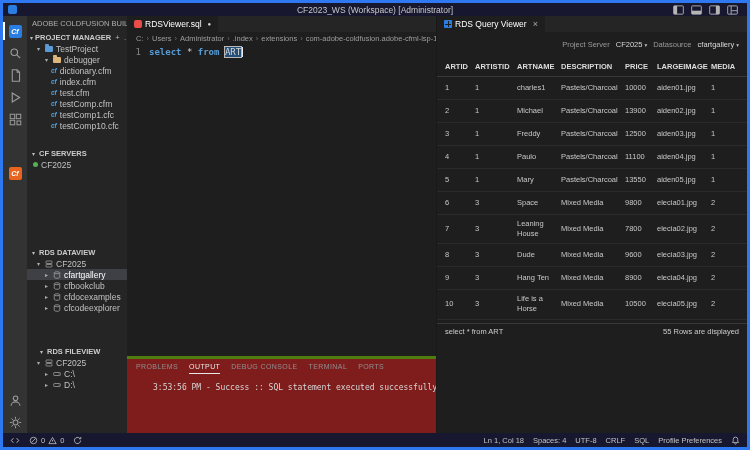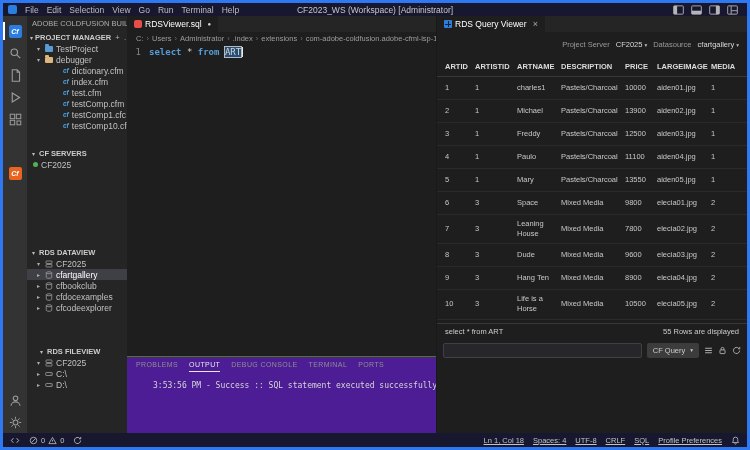--- a/index.html
+++ b/index.html
@@ -34,21 +34,21 @@
   .sidebar { width:100px; background:#252526; color:#bdbdbd; font-size:8.5px; flex:0 0 auto; overflow:hidden; display:flex; flex-direction:column; }
   .side-header { height:15px; display:flex; align-items:center; padding:0 5px; color:#adadad; font-size:7.5px; white-space:nowrap; overflow:hidden; flex:0 0 auto; }
   .side-header .grow { flex:1; }
   .sec-header { height:12px; display:flex; align-items:center; gap:2px; font-size:7.5px; font-weight:bold; color:#cccccc; padding-left:3px; white-space:nowrap; flex:0 0 auto;}
   .sec-header .chev { font-size:6px; color:#bbb; width:7px; text-align:center;}
   .sec-header .grow { flex:1; }
   .sec-actions { display:flex; gap:4px; padding-right:4px; color:#bbb; font-weight:normal; }
   .tree-item { height:11px; display:flex; align-items:center; gap:3px; white-space:nowrap; overflow:hidden; color:#c2c2c2; flex:0 0 auto;}
   .tree-item .chev { width:7px; text-align:center; font-size:6px; color:#aaa; flex:0 0 auto; }
   .tree-item.selected { background:#3f3f46; color:#ffffff; }
-  .ind1 { padding-left:8px; } .ind2 { padding-left:8px; } .ind3 { padding-left:36px; }
+  .ind1 { padding-left:8px; } .ind2 { padding-left:16px; } .ind3 { padding-left:24px; }
   .cf-file-icon { color:#4fa3e3; font-size:6.5px; font-weight:bold; font-style:italic; flex:0 0 auto; }
   .folder-icon { width:8px; height:6px; border-radius:1px; position:relative; flex:0 0 auto; margin-top:1px;}
   .folder-icon::before { content:""; position:absolute; top:-2px; left:0; width:4px; height:2px; border-radius:1px 1px 0 0; background:inherit; }
   .folder-blue { background:#5a9bd5; }
   .folder-yellow { background:var(--folder-yellow,#dcb67a); }
   .dot-green { width:5px; height:5px; border-radius:50%; background:var(--server-green,#54b054); flex:0 0 auto; margin-left:6px;}
   .mini-icon { color:#9d9d9d; flex:0 0 auto; }
 
   
   .editor-col { flex:1; min-width:0; display:flex; flex-direction:column; background:#1e1e1e; }
@@ -67,21 +67,21 @@
   .breadcrumb .sep { color:#6e6e6e; }
 
   .code-area { flex:1; display:flex; font-family:"DejaVu Sans Mono","Liberation Mono",monospace; font-size:9px; padding-top:2px; overflow:hidden; }
   .gutter { width:22px; text-align:right; padding-right:8px; color:#858585; flex:0 0 auto; }
   .code-line { color:#d4d4d4; white-space:pre; }
   .kw { color:var(--keyword-blue,#569cd6);font-weight:bold; }
   .tbl-sel { outline:1px solid #b9b9b9; background:#264f78; }
   .caret { display:inline-block; width:1px; height:10px; background:#e8e8e8; vertical-align:text-bottom; margin-left:1px; }
 
   
-  .panel { height:77px; border-top:1px solid #4d7c0f; display:flex; flex-direction:column; flex:0 0 auto; background:#4c1d95; }
+  .panel { height:77px; border-top:3px solid #4d7c0f; display:flex; flex-direction:column; flex:0 0 auto; background:#7f1d1d; }
   .panel-tabs { height:15px; display:flex; align-items:stretch; gap:11px; padding-left:9px; font-size:7px; letter-spacing:0.4px; color:#8f8f8f; flex:0 0 auto; }
   .panel-tab { display:flex; align-items:center; border-bottom:1px solid transparent; white-space:nowrap; }
   .panel-tab.active { color:#e7e7e7; border-bottom-color:#e7e7e7; }
   .panel-output { font-family:"DejaVu Sans Mono","Liberation Mono",monospace; font-size:8px; color:#d6d6d6; padding:9px 0 0 26px; white-space:nowrap; }
 
   
   .qv { width:311px; flex:0 0 auto; display:flex; flex-direction:column; background:#1e1e1e; border-left:1px solid #191919; min-height:0;}
   .qv-toolbar { height:25px; display:flex; align-items:center; justify-content:flex-end; gap:6px; padding-right:8px; font-size:7.5px; color:#9a9a9a; flex:0 0 auto; white-space:nowrap; }
   .qv-toolbar .val { color:#d8d8d8; display:flex; align-items:center; gap:2px; }
   .qv-toolbar .dd { font-size:5.5px; color:#bbb; }
@@ -102,31 +102,20 @@
   .sb-group { display:flex; align-items:center; gap:3px; }
   .sb-right { margin-left:auto; display:flex; gap:9px; align-items:center; }
 </style>
 </head>
 <body>
 
 <div class="frame">
 
   <div class="titlebar">
     <span class="app-icon"></span>
-    <div class="menubar">
-
-    <span>File</span>
-        <span>Edit</span>
-        <span>Selection</span>
-        <span>View</span>
-        <span>Go</span>
-        <span>Run</span>
-        <span>Terminal</span>
-        <span>Help</span>
-      </div>
     <span class="win-title">CF2023_WS (Workspace) [Administrator]</span>
     <div class="tb-icons">
       <span>
           <svg width="11" height="10" viewBox="0 0 16 14">
             <rect x="1" y="1" width="14" height="12" rx="1" fill="none" stroke="currentColor" stroke-width="1.3"></rect>
             <rect x="1" y="1" width="5" height="12" fill="currentColor"></rect>
           </svg>
         </span>
       <span>
           <svg width="11" height="10" viewBox="0 0 16 14">
@@ -552,44 +541,20 @@
           </div>
 
           <div class="qv-row">
 
             <div></div>
           </div>
         </div>
       <div class="qv-footer">
         <span>select * from ART</span>
         <span>55 Rows are displayed</span>
-      </div>
-      <div class="qv-querybar">
-        <input class="qv-input" value="" style="">
-        <div class="qv-select">
-          <span>CF Query</span>
-          <span class="dd">▾</span>
-        </div>
-        <span class="qv-iconbtn">
-            <svg width="9" height="9" viewBox="0 0 16 16">
-              <path d="M2 4h12M2 8h12M2 12h12" stroke="currentColor" stroke-width="1.6"></path>
-            </svg>
-          </span>
-        <span class="qv-iconbtn">
-            <svg width="9" height="9" viewBox="0 0 16 16">
-              <rect x="3.5" y="7" width="9" height="6.5" rx="1" fill="none" stroke="currentColor" stroke-width="1.5"></rect>
-              <path d="M5.5 7V5a2.5 2.5 0 015 0v2" fill="none" stroke="currentColor" stroke-width="1.5"></path>
-            </svg>
-          </span>
-        <span class="qv-iconbtn">
-            <svg width="9" height="9" viewBox="0 0 16 16">
-              <path d="M13.5 8a5.5 5.5 0 11-1.6-3.9" fill="none" stroke="currentColor" stroke-width="1.5"></path>
-              <path d="M13.8 1.8v3.2h-3.2" fill="none" stroke="currentColor" stroke-width="1.5"></path>
-            </svg>
-          </span>
       </div>
       <div class="qv-fill"></div>
     </div>
   </div>
 
   <div class="statusbar">
     <span class="sb-group">
         <svg width="10" height="9" viewBox="0 0 16 16">
           <path d="M5 4L1.5 8 5 12M11 4l3.5 4L11 12" fill="none" stroke="currentColor" stroke-width="1.6"></path>
         </svg>
@@ -606,21 +571,21 @@
         </svg>
       <span>0</span>
     </span>
     <span class="sb-group">
         <svg width="9" height="9" viewBox="0 0 16 16">
           <path d="M13.5 8a5.5 5.5 0 11-1.6-3.9" fill="none" stroke="currentColor" stroke-width="1.5"></path>
           <path d="M13.8 1.8v3.2h-3.2" fill="none" stroke="currentColor" stroke-width="1.5"></path>
         </svg>
       </span>
     <span class="sb-right">
-      <span style="display:flex;gap:9px;text-decoration:underline;">
+      <span style="display:flex;gap:9px;">
 
       <span>Ln 1, Col 18</span>
           <span>Spaces: 4</span>
           <span>UTF-8</span>
           <span>CRLF</span>
           <span>SQL</span>
           <span>Profile Preferences</span>
         </span>
       <span>
           <svg width="9" height="9" viewBox="0 0 16 16">

